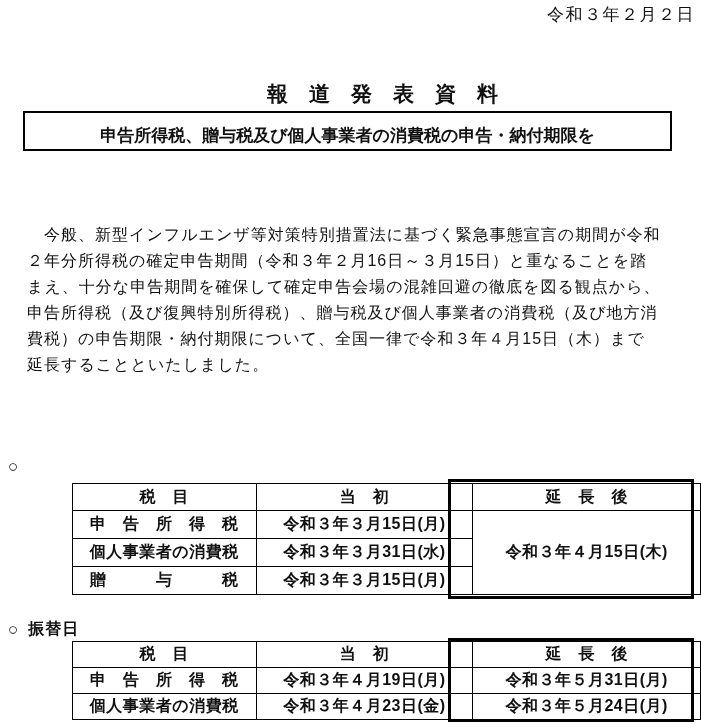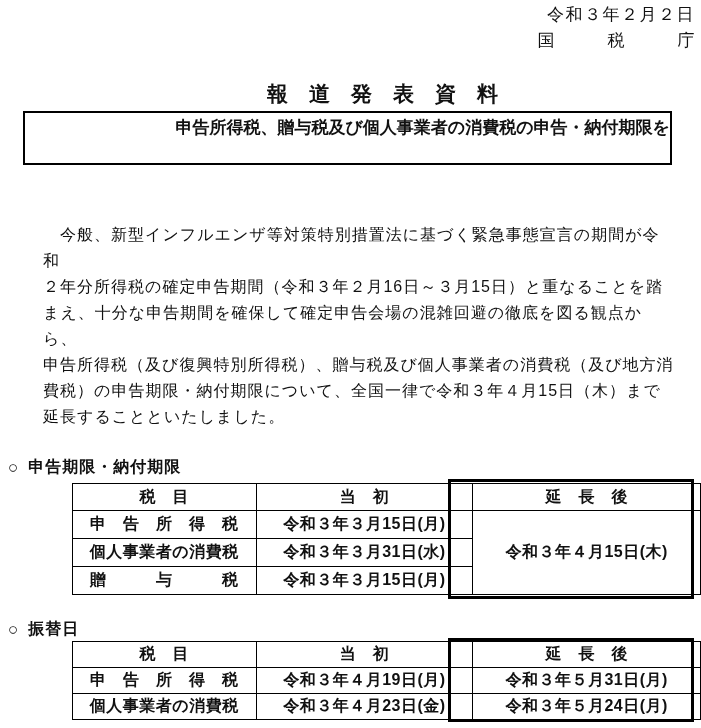--- a/index.html
+++ b/index.html
@@ -21,31 +21,31 @@
   .agency-line{letter-spacing:0.5px;}
   
   .main-title{
     position:absolute;top:80px;left:16px;width:701px;
     text-align:center;font-size:21px;font-weight:700;letter-spacing:0;
     white-space:nowrap;
     padding-left:16px;
   }
   
   .title-box{
-    position:absolute;top:111px;left:23px;width:649px;height:54px;
+    position:absolute;top:111px;left:23px;width:649px;height:40px;
     box-sizing:border-box;border:2px solid #000;
-    text-align:right;font-size:17px;font-weight:700;line-height:26px;
-    padding-top:2px;
+    text-align:center;font-size:17px;font-weight:700;line-height:26px;
+    padding-top:10px;
   }
   
   .body-text{
     position:absolute;top:222px;left:27px;width:648px;
     font-size:16px;line-height:26px;letter-spacing:1px;font-weight:500;
   }
-  .body-text .para{white-space:pre-line;margin-left:16px;}
+  .body-text .para{white-space:pre-line;}
   
   .section-heading{
     position:absolute;left:8px;
     display:flex;align-items:center;gap:9px;
     font-size:16px;font-weight:600;letter-spacing:1px;
   }
   .section-heading .marker{font-size:17px;font-weight:500;}
   #sec1-heading{top:457px;}
   #sec2-heading{top:619px;}
   
@@ -77,41 +77,39 @@
   #thick1{top:-4px;height:120px;}
   #thick2{top:-3px;height:84px;}
 </style>
 </head>
 <body>
 
 <div class="page">
 
   <div class="date-block">
     <div class="date-line">令和３年２月２日</div>
-    <div class="agency-line">国　　　税　　　庁</div>
   </div>
 
   <div class="main-title">報　道　発　表　資　料</div>
 
   <div class="title-box">
     <div>申告所得税、贈与税及び個人事業者の消費税の申告・納付期限を</div>
   </div>
 
   <div class="body-text">
     <div class="para">　今般、新型インフルエンザ等対策特別措置法に基づく緊急事態宣言の期間が令和
 ２年分所得税の確定申告期間（令和３年２月16日～３月15日）と重なることを踏
 まえ、十分な申告期間を確保して確定申告会場の混雑回避の徹底を図る観点から、
 申告所得税（及び復興特別所得税）、贈与税及び個人事業者の消費税（及び地方消
 費税）の申告期限・納付期限について、全国一律で令和３年４月15日（木）まで
 延長することといたしました。</div>
   </div>
 
   <div class="section-heading" id="sec1-heading">
     <span class="marker">○</span>
-    <span>申告期限・納付期限</span>
   </div>
 
   <div class="tax-table-wrap" id="table1-wrap">
     <table class="tax-table" id="table1">
       <colgroup>
           <col class="c1">
           <col class="c2">
           <col class="c3">
         </colgroup>
       <tbody>

